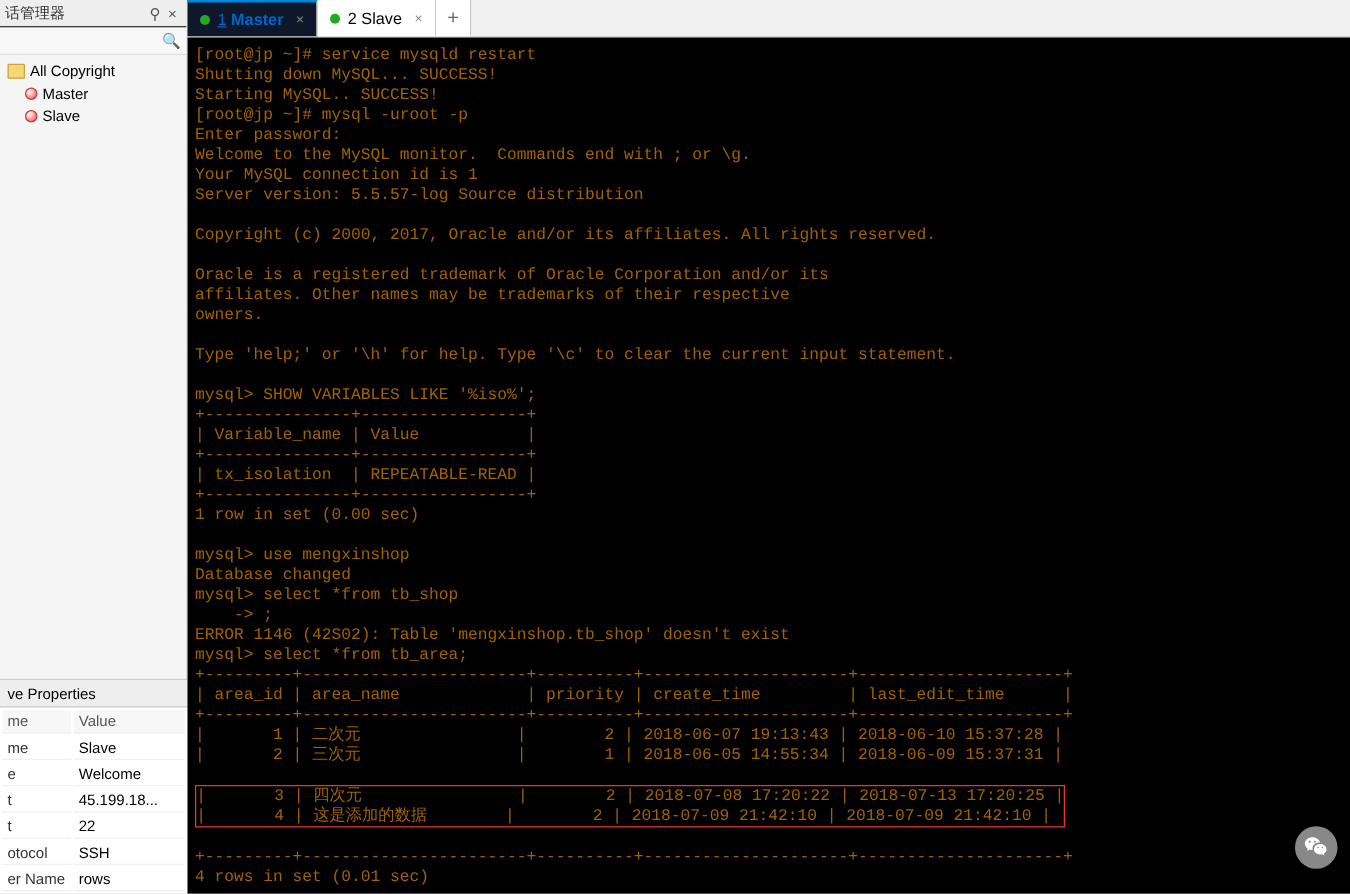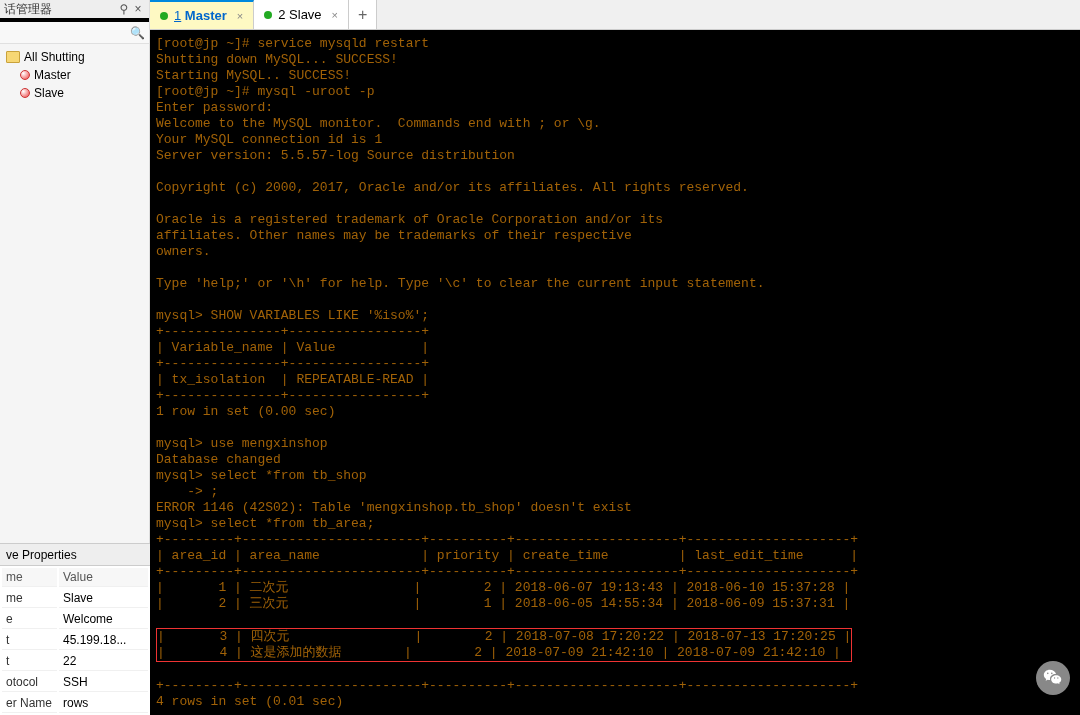--- a/index.html
+++ b/index.html
@@ -1,20 +1,20 @@
 <!DOCTYPE html>
 <html><head>
 <meta charset="utf-8">
 <style>
 * { box-sizing: border-box; margin: 0; padding: 0; }
 body { font-family: "Microsoft YaHei", Arial, sans-serif; font-size: 12px; background: #fff; width: 1080px; height: 715px; overflow: hidden; position: relative; }
 
 
 .sidebar { position: absolute; left: 0; top: 0; width: 150px; height: 715px; background: #f5f5f5; border-right: 1px solid #ddd; }
-.panel-header { display: flex; align-items: center; justify-content: space-between; height: 22px; background: #eee; border-bottom: 4px solid #000000; padding: 0 4px; font-size: 12px; color: #333; }
+.panel-header { display: flex; align-items: center; justify-content: space-between; height: 22px; background: #eee; border-bottom: 1px solid #000000; padding: 0 4px; font-size: 12px; color: #333; }
 .panel-title { flex: 1; }
 .pin-icon, .close-x { width: 14px; text-align: center; color: #555; cursor: pointer; }
 .search-row { height: 22px; display: flex; align-items: center; justify-content: flex-end; padding: 0 4px; border-bottom: 1px solid #e0e0e0; background: #f8f8f8; }
 .magnify { color: #888; }
 .tree { padding: 4px 2px; }
 .tree-item { display: flex; align-items: center; height: 18px; padding-left: 4px; cursor: pointer; }
 .tree-item.child { padding-left: 18px; }
 .folder-icon { width: 14px; height: 12px; background: #f7d774; border: 1px solid #c9a23b; border-radius: 1px; margin-right: 4px; flex-shrink: 0; }
 .sess-icon { width: 10px; height: 10px; border-radius: 50%; background: radial-gradient(circle at 30% 30%, #fff, #e44); margin-right: 4px; flex-shrink: 0; border: 1px solid #c33; }
 
@@ -22,21 +22,21 @@
 .props { position: absolute; left: 0; bottom: 0; width: 150px; background: #fff; border-top: 1px solid #ccc; }
 .props-header { height: 22px; background: #eee; border-bottom: 1px solid #ccc; display: flex; align-items: center; padding: 0 6px; font-size: 12px; }
 .props-table { width: 100%; }
 .props-table td { padding: 2px 4px; font-size: 12px; border-bottom: 1px solid #f0f0f0; }
 .props-table td:first-child { color: #333; width: 55px; }
 .props-table .th td { color: #555; background: #f7f7f7; font-weight: normal; }
 
 
 .tabbar { position: absolute; left: 150px; top: 0; right: 0; height: 30px; background: #f0f0f0; border-bottom: 1px solid #ccc; display: flex; align-items: stretch; }
 .tab { display: flex; align-items: center; padding: 0 10px; border-right: 1px solid #ccc; background: #fff; font-size: 13px; cursor: pointer; gap: 6px; }
-.tab.active { color: #0066cc; background: #fef9c3; border-top: 2px solid #0088dd; }
+.tab.active { color: #0066cc; background: #0f172a; border-top: 2px solid #0088dd; }
 .tab .dot { width: 8px; height: 8px; border-radius: 50%; }
 .tab .dot.green { background: #2a2; }
 .tab .tab-x { color: #888; margin-left: 4px; font-size: 11px; }
 .tab.add { width: 28px; justify-content: center; color: #666; font-size: 16px; }
 
 
 .terminal { position: absolute; left: 150px; top: 30px; right: 0; bottom: 0; background: #000; color: #a16207; font-family: "Consolas", "Courier New", monospace; font-size: 13px; line-height: 16px; padding: 6px 6px; white-space: pre; overflow: hidden; }
 .red-box { border: 1px solid #e33; display: inline-block; padding: 0; }
 
 
@@ -52,21 +52,21 @@
     <span class="panel-title">话管理器</span>
     <span class="pin-icon">⚲</span>
     <span class="close-x">×</span>
   </div>
   <div class="search-row">
     <span class="magnify">🔍</span>
   </div>
   <div class="tree">
     <div class="tree-item">
       <span class="folder-icon"></span>
-      <span>All Shutting</span>
+      <span>All Copyright</span>
     </div>
     <div class="tree-item child">
       <span class="sess-icon"></span>
       <span>Master</span>
     </div>
     <div class="tree-item child">
       <span class="sess-icon"></span>
       <span>Slave</span>
     </div>
   </div>

